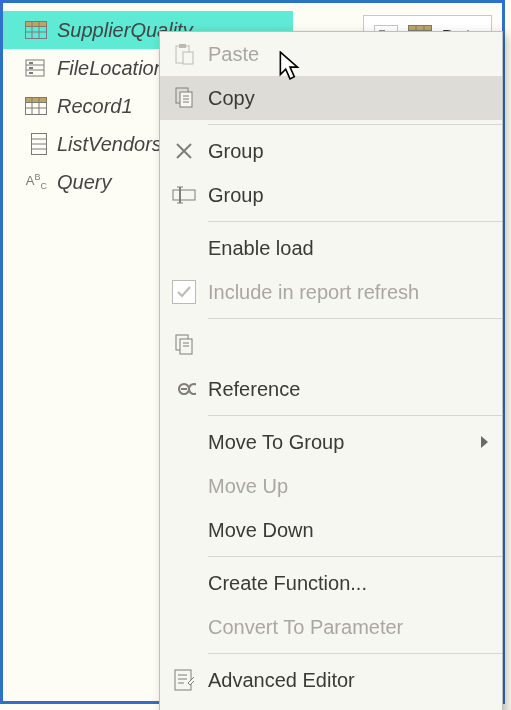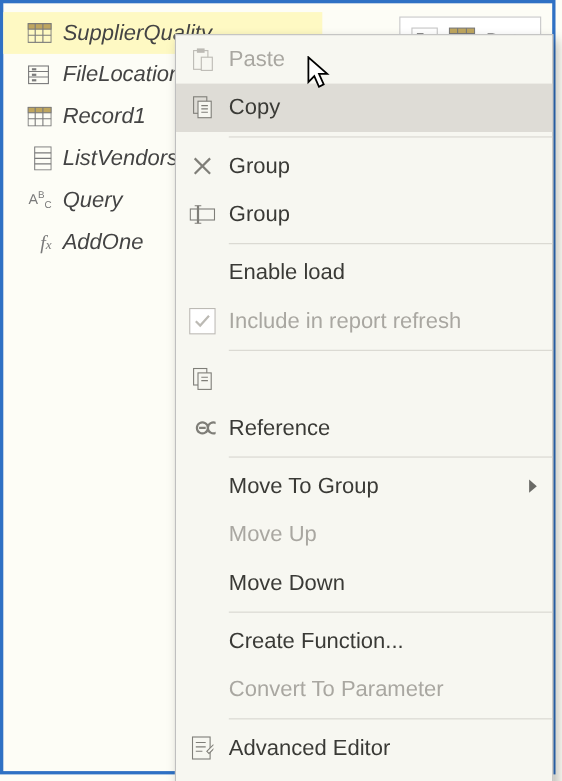--- a/index.html
+++ b/index.html
@@ -40,21 +40,21 @@
     width: 28px;
     height: 24px;
     display: flex;
     align-items: center;
     justify-content: flex-end;
     margin-right: 10px;
     color: #7a7a7a;
     font-style: normal;
   }
   .query-item.selected {
-    background: #fef9c3;
+    background: #5eead4;
     font-style: italic;
   }
   .q-abc {
     font-style: normal;
     font-size: 13px;
     line-height: 9px;
     color: #7a7a7a;
     text-align: left;
   }
   .q-fx {
@@ -223,26 +223,20 @@
             <line x1="0.5" y1="16" x2="15.5" y2="16" stroke="#7a7a7a"></line>
           </svg>
       </span>
       <span>ListVendors</span>
     </div>
     <div class="query-item">
       <span class="q-icon">
         <div class="q-abc">A<sup style="font-size:9px">B</sup><sub style="font-size:9px">C</sub></div>
       </span>
       <span>Query</span>
-    </div>
-    <div class="query-item">
-      <span class="q-icon">
-        <span class="q-fx">f<span style="font-size:12px">x</span></span>
-      </span>
-      <span>AddOne</span>
     </div>
   </div>
 
   <div class="view-chip">
     <span class="chip-toggle"></span>
     <span class="table-icon">
       <svg width="24" height="20">
           <rect x="0.5" y="0.5" width="23" height="19" fill="#fff" stroke="#7a7a7a"></rect>
           <rect x="0.5" y="0.5" width="23" height="5" fill="#bfa65f" stroke="#7a7a7a"></rect>
           <line x1="8" y1="0.5" x2="8" y2="19.5" stroke="#7a7a7a"></line>

